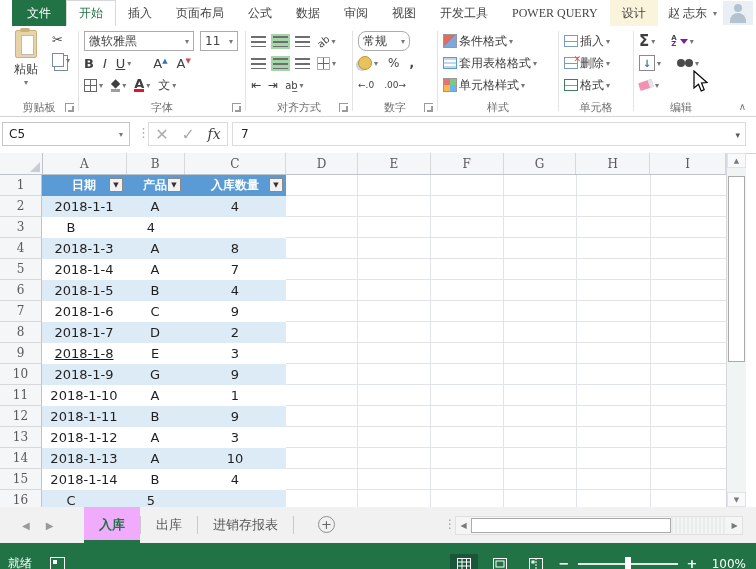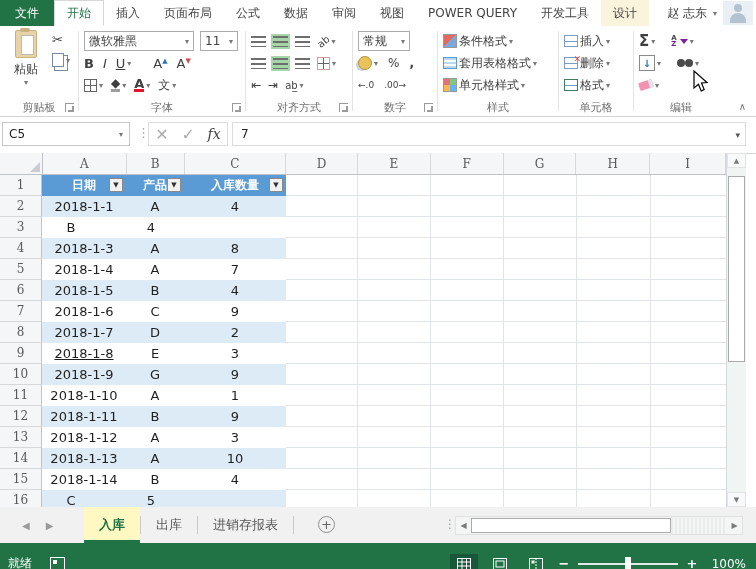--- a/index.html
+++ b/index.html
@@ -1,21 +1,21 @@
 <!DOCTYPE html>
 <html><head>
 <meta charset="utf-8">
 <style>
   html,body{margin:0;padding:0;}
   body{width:756px;height:569px;position:relative;overflow:hidden;background:#fff;
        font-family:"DejaVu Sans","Liberation Sans",sans-serif;-webkit-font-smoothing:antialiased;}
   .abs{position:absolute;}
 
   
-  .tabsrow{position:absolute;top:0;left:0;right:0;height:26px;background:#fff;display:flex;align-items:stretch;font-size:12px;color:#444;border-bottom:3px solid #0c4a6e;}
+  .tabsrow{position:absolute;top:0;left:12px;right:0;height:26px;background:#fff;display:flex;align-items:stretch;font-size:12px;color:#444;border-bottom:3px solid #0c4a6e;font-family:Liberation Serif, serif;}
   .tab-file{background:#217346;color:#fff;padding:0 15px;display:flex;align-items:center;}
   .tabstrip{display:flex;align-items:stretch;}
   .tab{padding:0 12px;display:flex;align-items:center;white-space:nowrap;cursor:default;}
   .tab.active{color:#217346;background:#fff;border:1px solid #d8d8d8;border-bottom:1px solid #fff;}
   .tab.contextual{background:#FBF4DC;}
   .userarea{margin-left:auto;display:flex;align-items:center;gap:6px;padding-right:3px;}
   .username{white-space:nowrap;}
   .caret{font-size:8px;color:#777;}
   .avatar{width:30px;height:24px;background:#E9EFF5;position:relative;overflow:hidden;}
   .avatar::before{content:"";position:absolute;left:11px;top:3px;width:8px;height:8px;border-radius:50%;background:#B3C2CF;}
@@ -103,21 +103,21 @@
   .vscroll{position:absolute;top:153px;left:727px;width:19px;height:354px;background:#F0F4F3;}
   .varrow{position:absolute;left:0;right:0;height:15px;background:#F8F9FA;border:1px solid #E3E3E3;color:#7a7a7a;font-size:7px;display:flex;align-items:center;justify-content:center;box-sizing:border-box;}
   .vup{top:0;} .vdn{bottom:0;}
   .vthumb{position:absolute;left:1px;right:1px;top:23px;height:186px;background:#fff;border:1px solid #ABABAB;box-sizing:border-box;}
 
   
   .bottombar{position:absolute;top:507px;left:0;right:0;height:36px;background:#F1F1F1;}
   .navarrows{position:absolute;left:22px;top:0;height:100%;display:flex;align-items:center;gap:16px;color:#9a9a9a;font-size:10px;}
   .sheettabs{position:absolute;left:84px;top:0;height:100%;display:flex;align-items:stretch;font-size:13px;}
   .stab{padding:0 15px;display:flex;align-items:center;color:#595959;}
-  .stab.active{background:#fef9c3;color:#217346;font-weight:bold;box-shadow:inset 0 -3px 0 #217346;}
+  .stab.active{background:#f0abfc;color:#217346;font-weight:bold;box-shadow:inset 0 -3px 0 #217346;}
   .sdiv{width:1px;background:#C9C9C9;margin:9px 0;}
   .addsheet{position:absolute;left:318px;top:9px;width:17px;height:17px;border-radius:50%;border:1px solid #8F8F8F;color:#666;display:flex;align-items:center;justify-content:center;font-size:13px;line-height:1;box-sizing:border-box;}
   .hdots{position:absolute;left:444px;top:10px;color:#9aa0a6;font-size:12px;}
   .hscroll{position:absolute;left:455px;top:9px;width:288px;height:19px;background:#F4F5F5;border:1px solid #E0E0E0;display:flex;align-items:center;box-sizing:border-box;}
   .harrow{width:15px;height:100%;display:flex;align-items:center;justify-content:center;color:#7a7a7a;font-size:8px;}
   .hthumb{width:200px;height:15px;background:#fff;border:1px solid #ABABAB;box-sizing:border-box;}
   .htrack{flex:1;background:repeating-linear-gradient(90deg,#E9ECEA 0 2px,#F4F5F5 2px 4px);height:100%;}
 
   
   .status{position:absolute;top:543px;left:0;right:0;height:41px;background:#217346;color:#fff;font-size:12px;display:flex;align-items:center;}
@@ -140,22 +140,22 @@
 <div class="tabsrow">
   <div class="tab-file">文件</div>
   <div class="tabstrip" id="tabstrip">
       <div class="tab active">开始</div>
       <div class="tab">插入</div>
       <div class="tab">页面布局</div>
       <div class="tab">公式</div>
       <div class="tab">数据</div>
       <div class="tab">审阅</div>
       <div class="tab">视图</div>
+      <div class="tab">开发工具</div>
       <div class="tab">POWER QUERY</div>
-      <div class="tab">开发工具</div>
       <div class="tab contextual">设计</div>
     </div>
   <div class="userarea">
     <span class="username">赵 志东</span>
     <span class="caret">▾</span>
     <span class="avatar"></span>
   </div>
 </div>
 
 <div class="ribbon">
@@ -249,21 +249,21 @@
           <span class="caret">▾</span>
         </span>
     </div>
     <div class="glabel">对齐方式</div>
     <div class="lau"></div>
   </div>
   <div class="gsep" style="left:352px;"></div>
 
   <div class="group" style="left:353px;width:84px;">
     <div class="rrow r1">
-      <div class="combo" style="width:52px;">
+      <div class="combo" style="width:52px;border-radius:8px;">
           <span>常规</span>
           <span class="caret">▾</span>
         </div>
     </div>
     <div class="rrow r2" style="gap:10px;">
       <span class="icongap">
           <span class="coin"></span>
           <span class="caret">▾</span>
         </span>
       <span>%</span>

